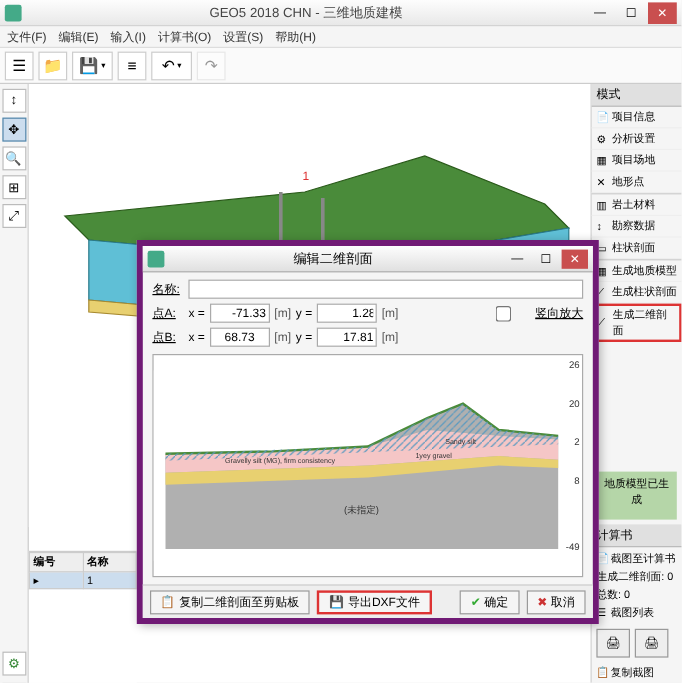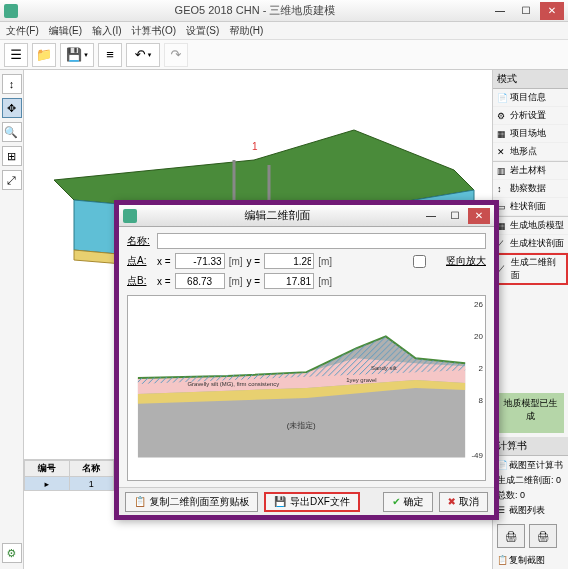--- a/index.html
+++ b/index.html
@@ -49,21 +49,21 @@
 .profile .scale { position: absolute; right: 2px; top: 4px; bottom: 20px; width: 18px; font-size: 8px; color: #333; display: flex; flex-direction: column; justify-content: space-between; text-align: right; }
 .profile .scaletxt { position: absolute; bottom: 2px; width: 100%; text-align: center; font-size: 9px; }
 .dlg-foot { height: 28px; background: #eee; border-top: 1px solid #ccc; display: flex; align-items: center; padding: 0 6px; gap: 6px; }
 .btn { height: 20px; padding: 0 8px; border: 1px solid #999; background: #f5f5f5; font-size: 10px; display: flex; align-items: center; gap: 3px; }
 .btn.hl { border: 2px solid #d33; }
 .dlg-foot .push { margin-left: auto; }
 
 .bottomgrid { position: absolute; left: 24px; bottom: 0; width: 90px; height: 110px; background: #fff; border-top: 1px solid #ccc; font-size: 9px; }
 .bottomgrid .tools { height: 20px; background: #f5f5f5; display: flex; align-items: center; padding: 0 3px; gap: 4px; }
 .bottomgrid table { width: 100%; border-collapse: collapse; }
-.bottomgrid th, .bottomgrid td { border: 1px solid #ccc; padding: 1px 3px; text-align: center; height: 14px; }
+.bottomgrid th, .bottomgrid td { border: 1px solid #ccc; padding: 1px 3px; text-align: left; height: 14px; }
 .bottomgrid th { background: #eee; }
 .bottomgrid .selrow td { background: #cde; }
 .gearcol { position: absolute; left: 0; bottom: 0; width: 24px; height: 130px; background: #f5f5f5; border-right: 1px solid #ccc; display: flex; flex-direction: column; align-items: center; justify-content: flex-end; padding-bottom: 6px; }
 
 .rfoot { font-size: 9px; padding: 2px 4px; }
 .rfoot .line { padding: 1px 0; }
 .rfoot .bicn { width: 12px; height: 10px; display: inline-block; }
 </style>
 </head>
 <body>

